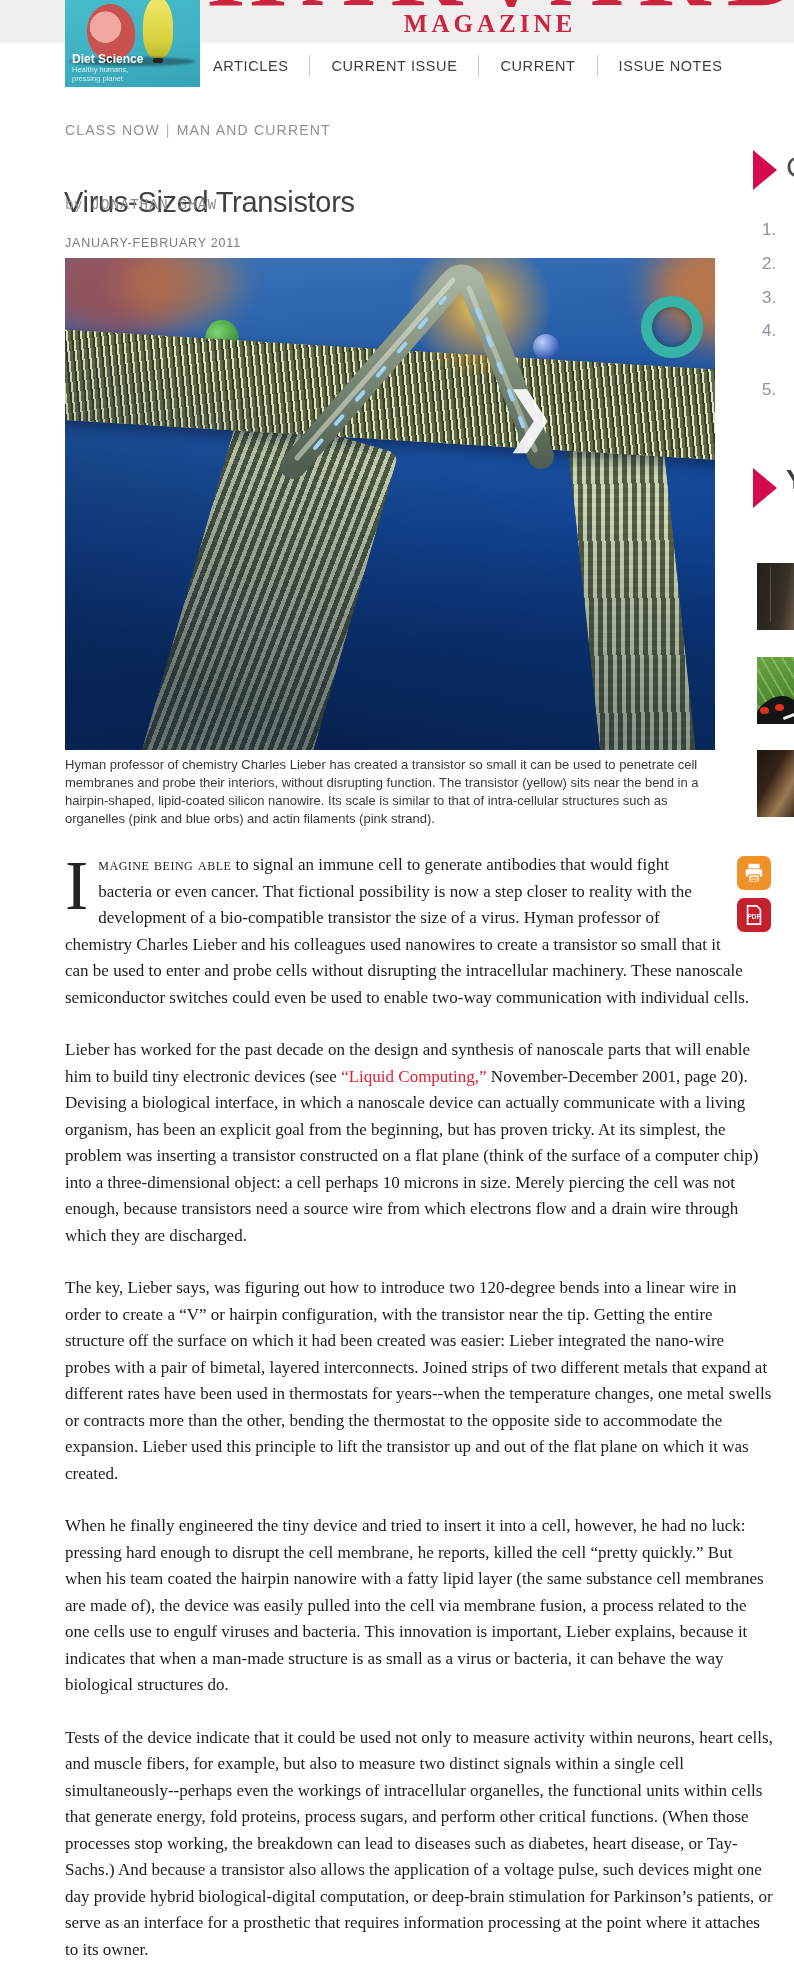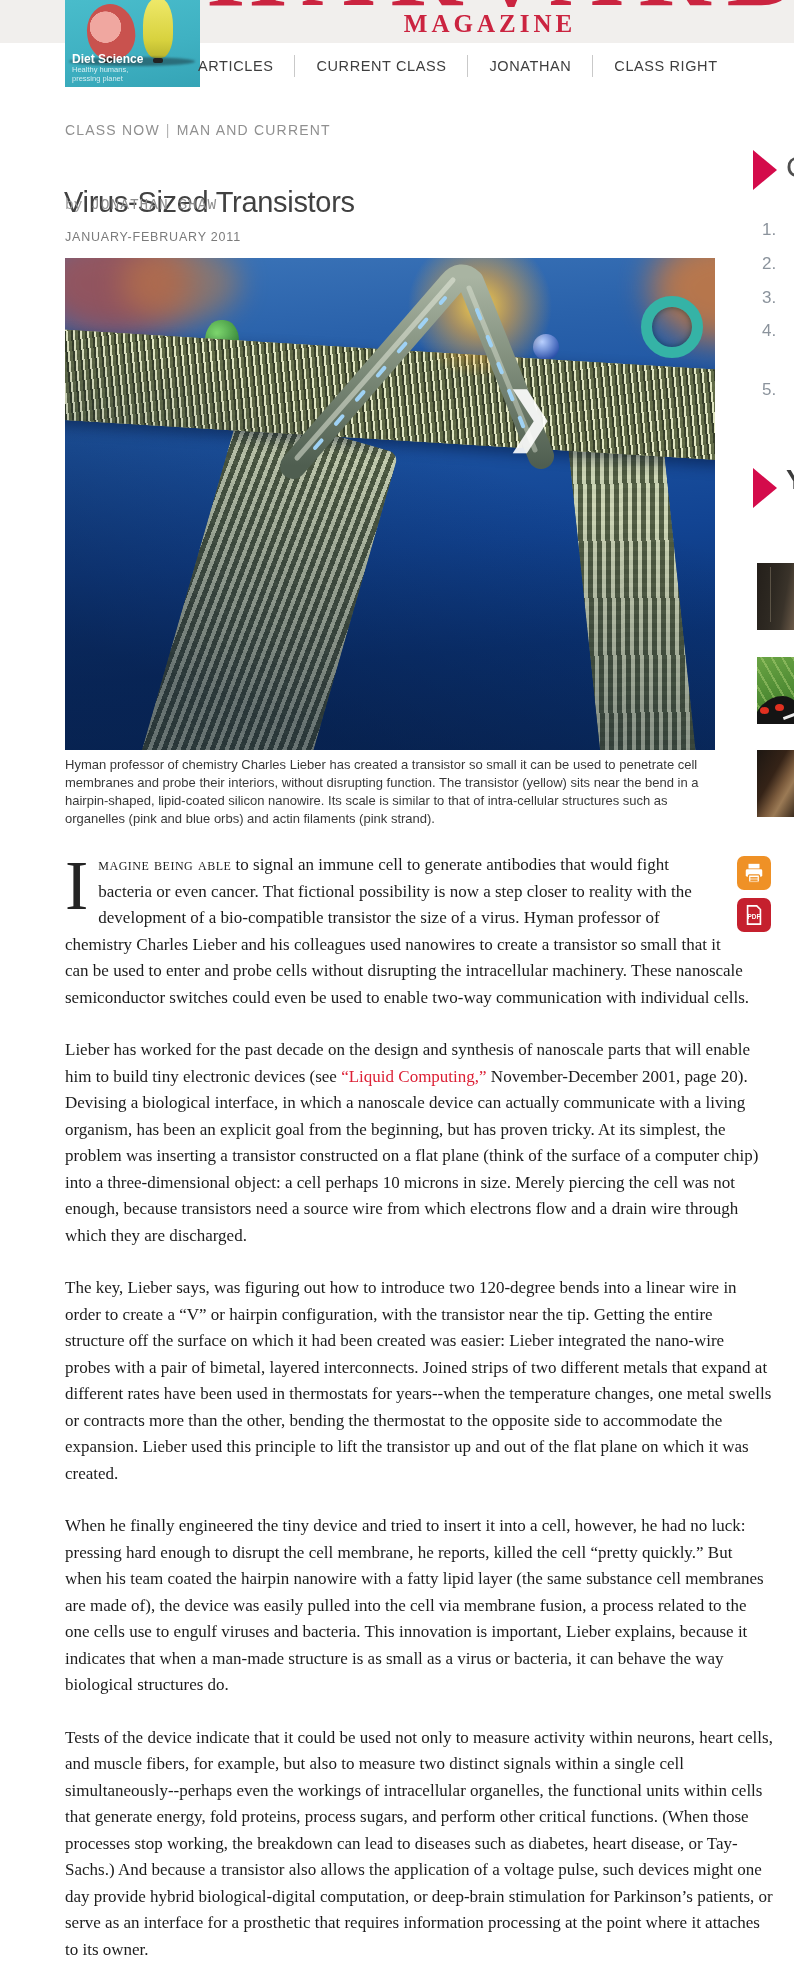--- a/index.html
+++ b/index.html
@@ -19,32 +19,32 @@
   .cover .pear{position:absolute;left:78px;top:-2px;width:30px;height:60px;border-radius:46% 46% 40% 40%;
         background:linear-gradient(180deg,#efe96a,#d8d23e 70%,#b9b52e);}
   .cover .ground{position:absolute;left:4px;top:57px;width:126px;height:9px;border-radius:50%;
         background:rgba(30,60,70,.55);filter:blur(1px);}
   .cover .shoe1,.cover .shoe2{position:absolute;width:10px;height:5px;background:#222;border-radius:2px;}
   .cover .shoe1{left:38px;top:58px}.cover .shoe2{left:88px;top:58px}
   .cover-title{position:absolute;left:7px;top:52px;color:#fff;font-size:12px;font-weight:bold;}
   .cover-tag{position:absolute;left:7px;color:rgba(255,255,255,.78);font-size:7.5px;line-height:9px;}
   .tag1{top:65px}.tag2{top:74px}
 
-  .nav{position:absolute;left:198px;top:55px;display:flex;align-items:center;justify-content:space-between;}
+  .nav{position:absolute;left:213px;top:55px;display:flex;align-items:center;justify-content:space-between;}
   .nav-item{font-size:14.5px;color:#3e3e3e;letter-spacing:.6px;padding:0 21px;cursor:pointer;white-space:nowrap;}
   .nav-item:first-child{padding-left:0;}
   .nav-div{width:1px;height:22px;background:#c9c9c9;}
 
   
   .breadcrumb{position:absolute;left:65px;top:122px;font-size:14px;letter-spacing:1.2px;color:#909090;}
   .breadcrumb .sep{color:#b5b5b5;padding:0 6px;}
   .title{position:absolute;left:64px;top:138px;font-size:29px;letter-spacing:-.3px;color:#414141;margin-top:48px;}
   .byline{position:absolute;left:65px;top:197px;font-size:14.5px;color:#9a9a9a;font-family:Liberation Mono, monospace;}
   .byline .author{letter-spacing:1px;color:#8d8d8d;}
-  .issue-date{position:absolute;left:65px;top:230px;font-size:12.5px;letter-spacing:.8px;color:#7b7b7b;}
+  .issue-date{position:absolute;left:65px;top:236px;font-size:12.5px;letter-spacing:.8px;color:#7b7b7b;}
 
   
   .hero{position:absolute;left:65px;top:258px;width:650px;height:492px;overflow:hidden;
         background:linear-gradient(175deg,#3b74b8 0%,#2a62ab 18%,#1d54a2 35%,#124493 58%,#0b3579 78%,#0a2f6a 100%);}
   .blob{position:absolute;border-radius:50%;}
   .b1{left:585px;top:-25px;width:150px;height:110px;background:#d97b35;opacity:.8;filter:blur(16px);}
   .b3{left:-30px;top:-30px;width:160px;height:110px;background:#b84a3c;opacity:.7;filter:blur(16px);}
   .b4{left:55px;top:-15px;width:120px;height:80px;background:#c8803f;opacity:.5;filter:blur(14px);}
   .orb-green{left:140px;top:62px;width:34px;height:44px;border-radius:46%;
         background:radial-gradient(circle at 35% 30%,#7fd96f,#2e7d32 75%);filter:blur(.5px);}
@@ -131,25 +131,25 @@
     <div class="shoe1"></div>
     <div class="shoe2"></div>
     <div class="cover-title">Diet Science</div>
     <div class="cover-tag tag1">Healthy humans,</div>
     <div class="cover-tag tag2">pressing planet</div>
   </div>
 
   <div class="nav">
     <div class="nav-item">ARTICLES</div>
     <div class="nav-div"></div>
-    <div class="nav-item">CURRENT CLASS</div>
+    <div class="nav-item">CURRENT ISSUE</div>
     <div class="nav-div"></div>
-    <div class="nav-item">JONATHAN</div>
+    <div class="nav-item">CURRENT</div>
     <div class="nav-div"></div>
-    <div class="nav-item">CLASS RIGHT</div>
+    <div class="nav-item">ISSUE NOTES</div>
   </div>
 
   <div class="breadcrumb">
     <span>CLASS NOW</span><span class="sep">|</span><span>MAN AND CURRENT</span>
   </div>
   <div class="title">Virus-Sized Transistors</div>
   <div class="byline">
     <span>by</span>
     <span class="author">JONATHAN SHAW</span>
   </div>

